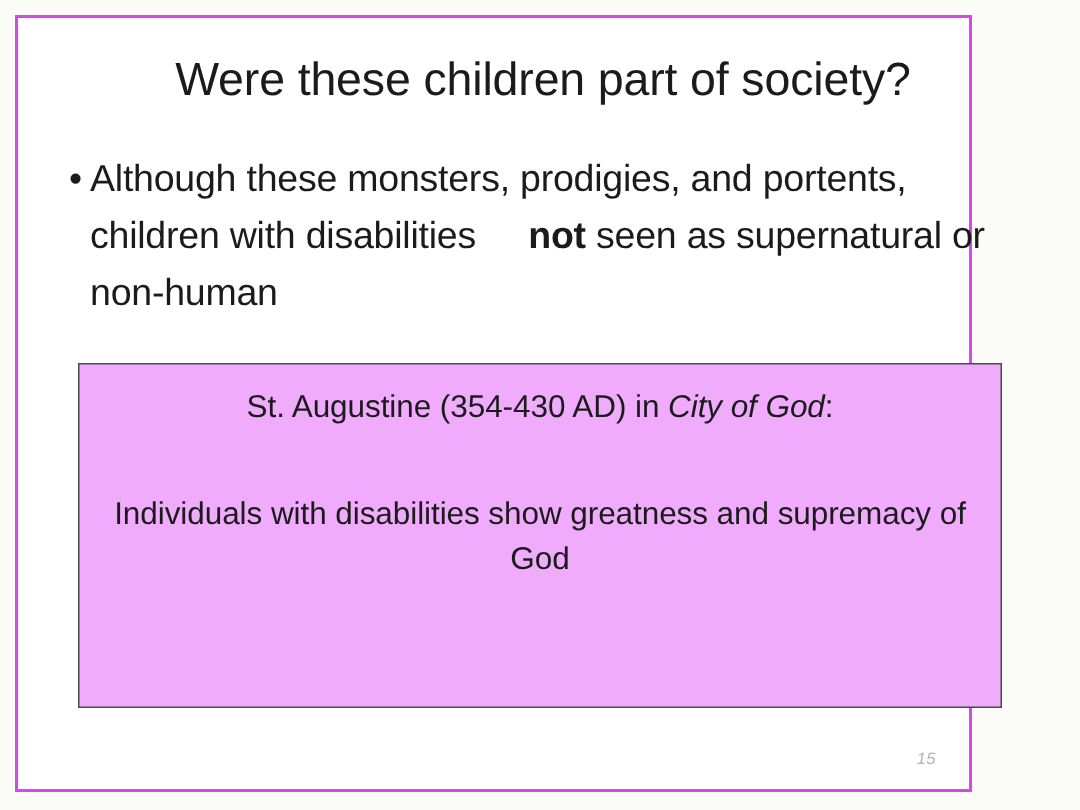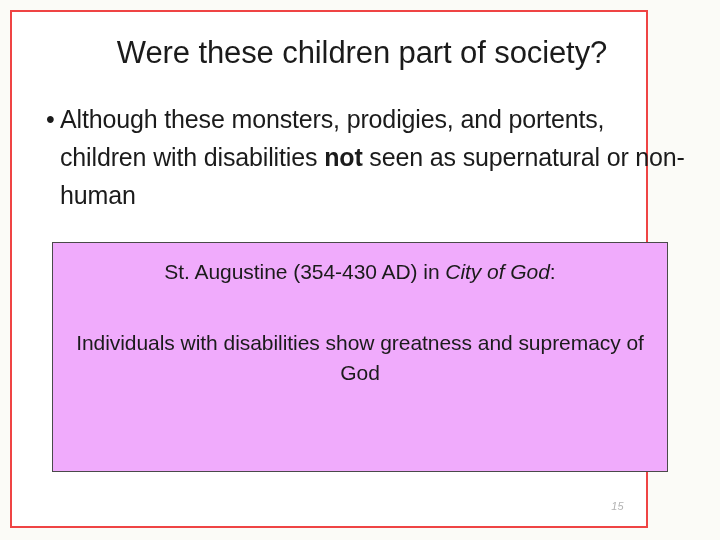--- a/index.html
+++ b/index.html
@@ -14,21 +14,21 @@
     overflow: hidden;
   }
 
   .slide-frame {
     position: absolute;
     left: 10px;
     top: 10px;
     width: 638px;
     height: 518px;
     box-sizing: border-box;
-    border: 2px solid #ef4444;
+    border: 2px solid #d946ef;
     background: #ffffff;
   }
 
   .slide-canvas {
     position: absolute;
     left: 0;
     top: 0;
     right: 0;
     bottom: 0;
     background: #ffffff;
@@ -74,20 +74,21 @@
   .bullet-text {
     flex: 1 1 auto;
     font-size: 25px;
     line-height: 38px;
     color: #1b1b1b;
     letter-spacing: -0.15px;
   }
 
   .bullet-text b {
     font-weight: 700;
+    margin-left: 28px;
   }
 
   .quote-box {
     position: absolute;
     left: 40px;
     top: 230px;
     width: 616px;
     height: 230px;
     box-sizing: border-box;
     border: 1px solid #4a4a4a;

